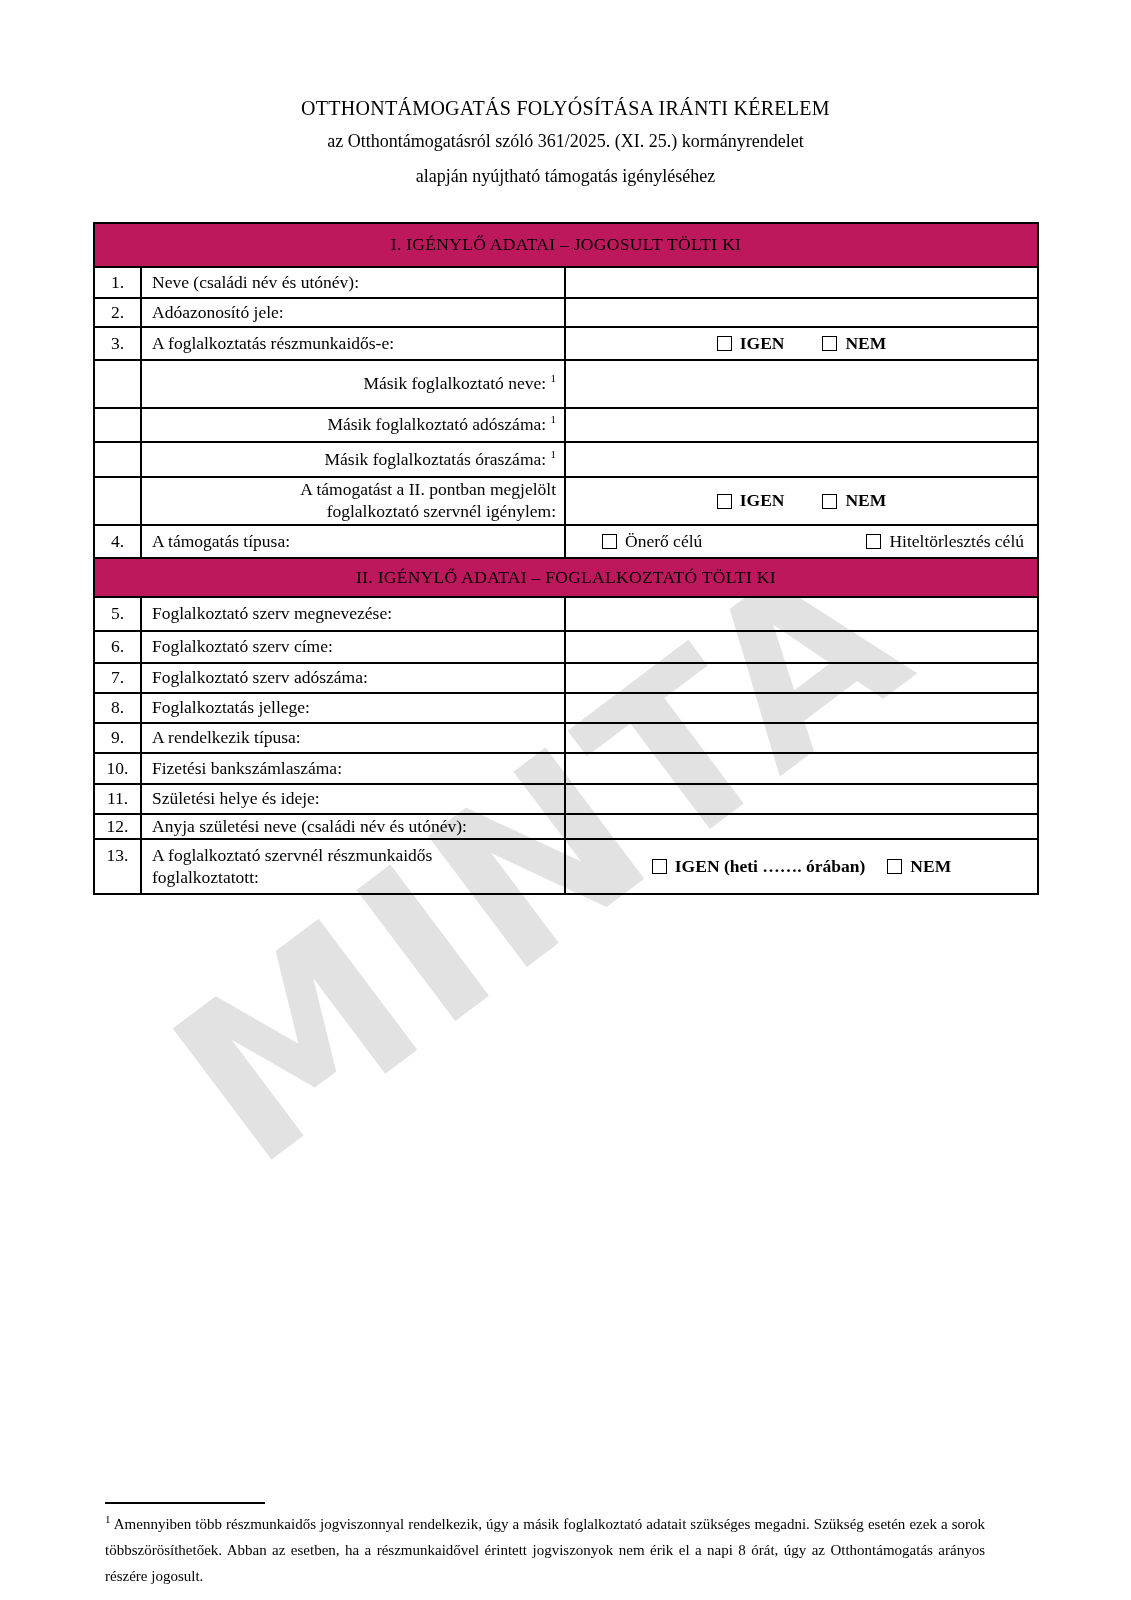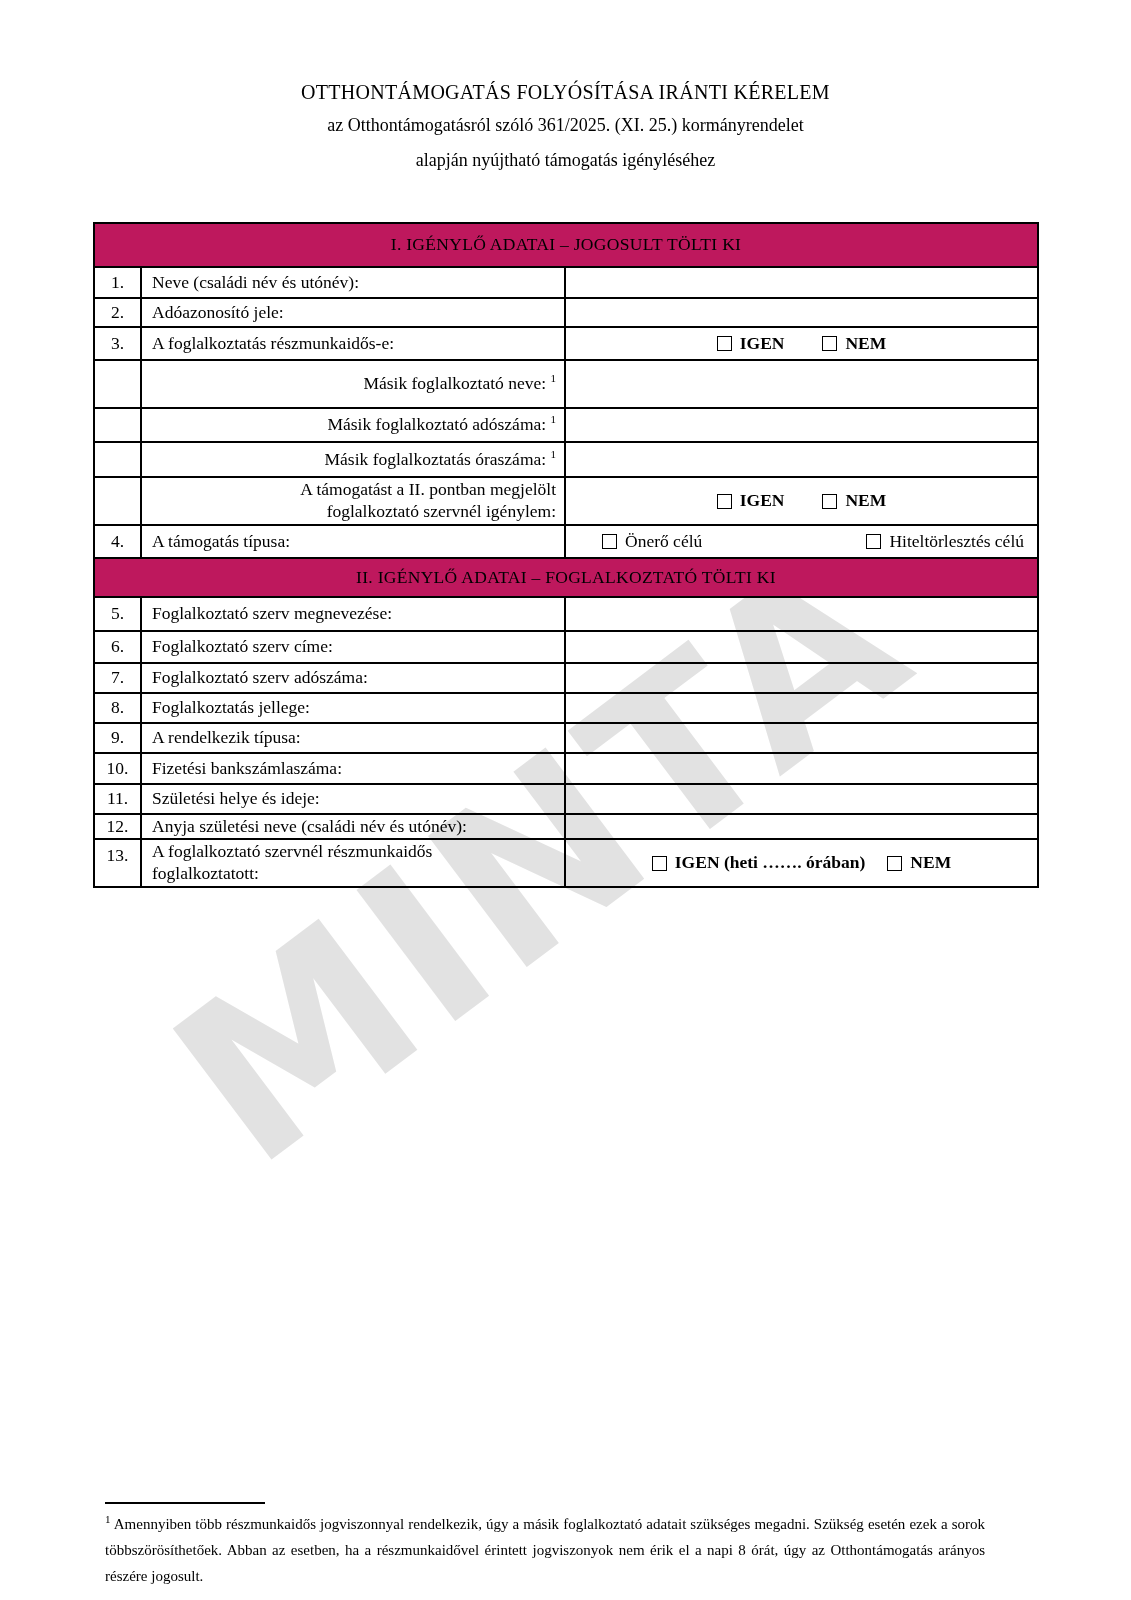--- a/index.html
+++ b/index.html
@@ -9,21 +9,21 @@
   }
   
   .watermark{
     position:absolute;left:542px;top:858px;z-index:1;
     transform:translate(-50%,-50%) rotate(-37deg);
     font-family:"DejaVu Sans",sans-serif;font-weight:bold;
     font-size:225px;letter-spacing:6px;color:#e2e2e2;
     white-space:nowrap;user-select:none;
   }
   
-  .titleblock{position:absolute;top:81px;left:0;width:100%;text-align:center;z-index:2;}
+  .titleblock{position:absolute;top:97px;left:0;width:100%;text-align:center;z-index:2;}
   .title{font-size:20px;letter-spacing:.3px;margin:0 0 11px 0;}
   .sub{font-size:18px;margin:0 0 14px 0;}
   
   table.form{
     position:absolute;left:93px;top:222px;width:944px;z-index:2;
     border-collapse:collapse;table-layout:fixed;
   }
   col.c-num{width:47px;} col.c-lbl{width:424px;} col.c-val{width:473px;}
   td{
     border:2px solid #000;background:transparent;
@@ -208,21 +208,21 @@
       <td class="num">11.</td>
       <td class="lbl">Születési helye és ideje:</td>
       <td></td>
     </tr>
     <tr style="height:25px">
       <td class="num">12.</td>
       <td class="lbl">Anyja születési neve (családi név és utónév):</td>
       <td></td>
     </tr>
 
-    <tr style="height:48px">
+    <tr style="height:55px">
       <td class="num vtop">13.</td>
       <td class="lbl">
         <div>A foglalkoztató szervnél részmunkaidős</div>
         <div>foglalkoztatott:</div>
       </td>
       <td>
         <div class="opts-center" style="gap:22px;">
           <label class="opt">
             <span class="cb"></span>
             <span>IGEN (heti ……. órában)</span>

